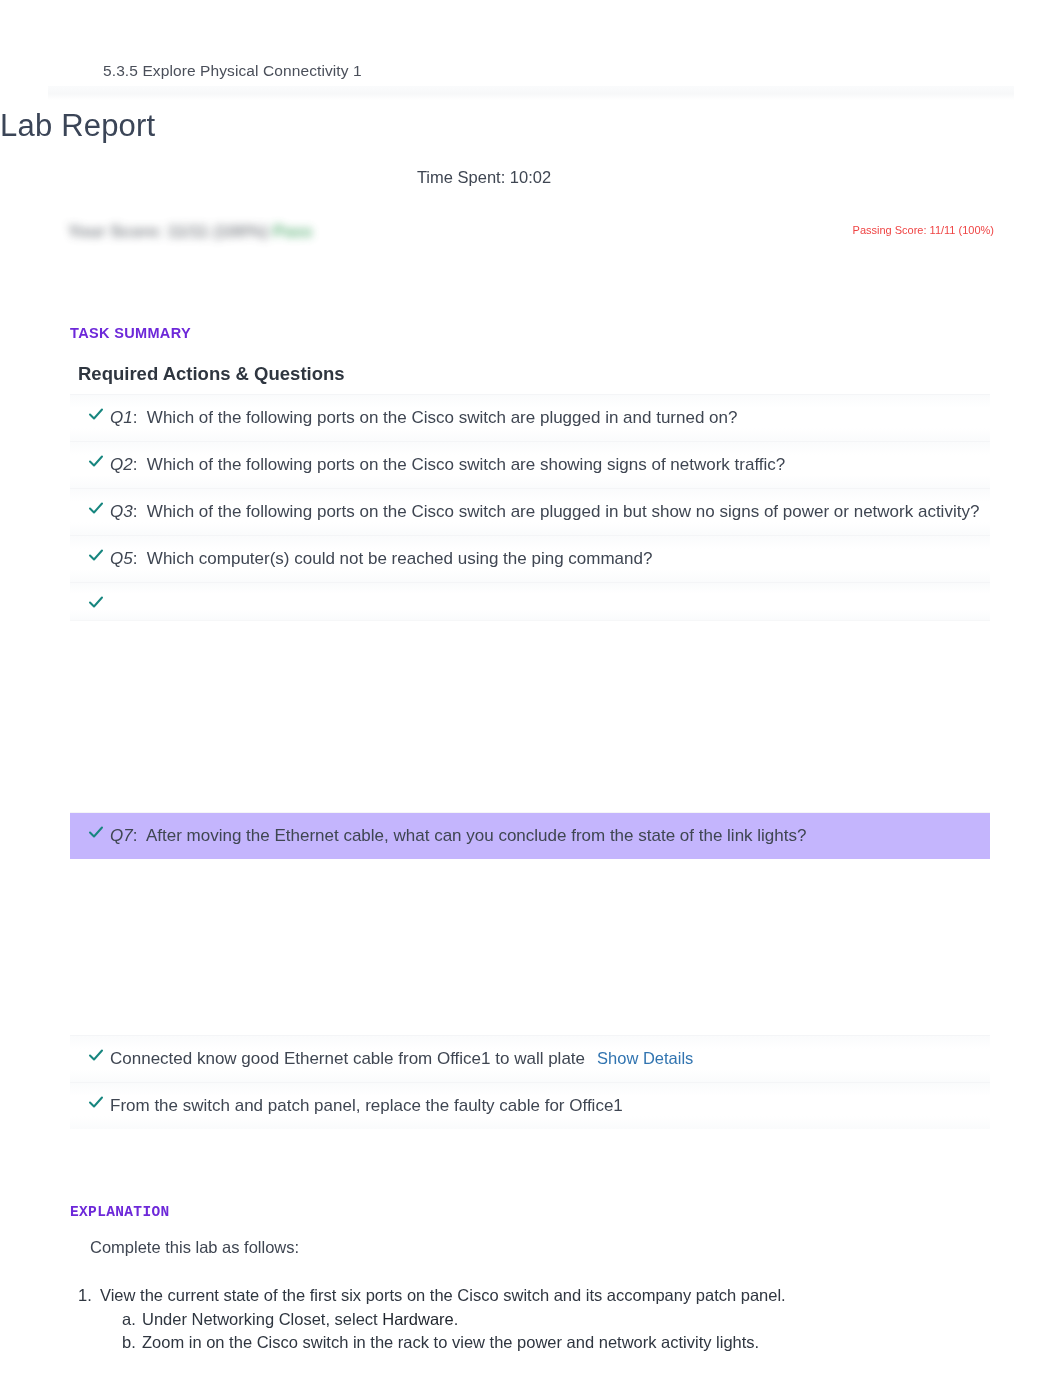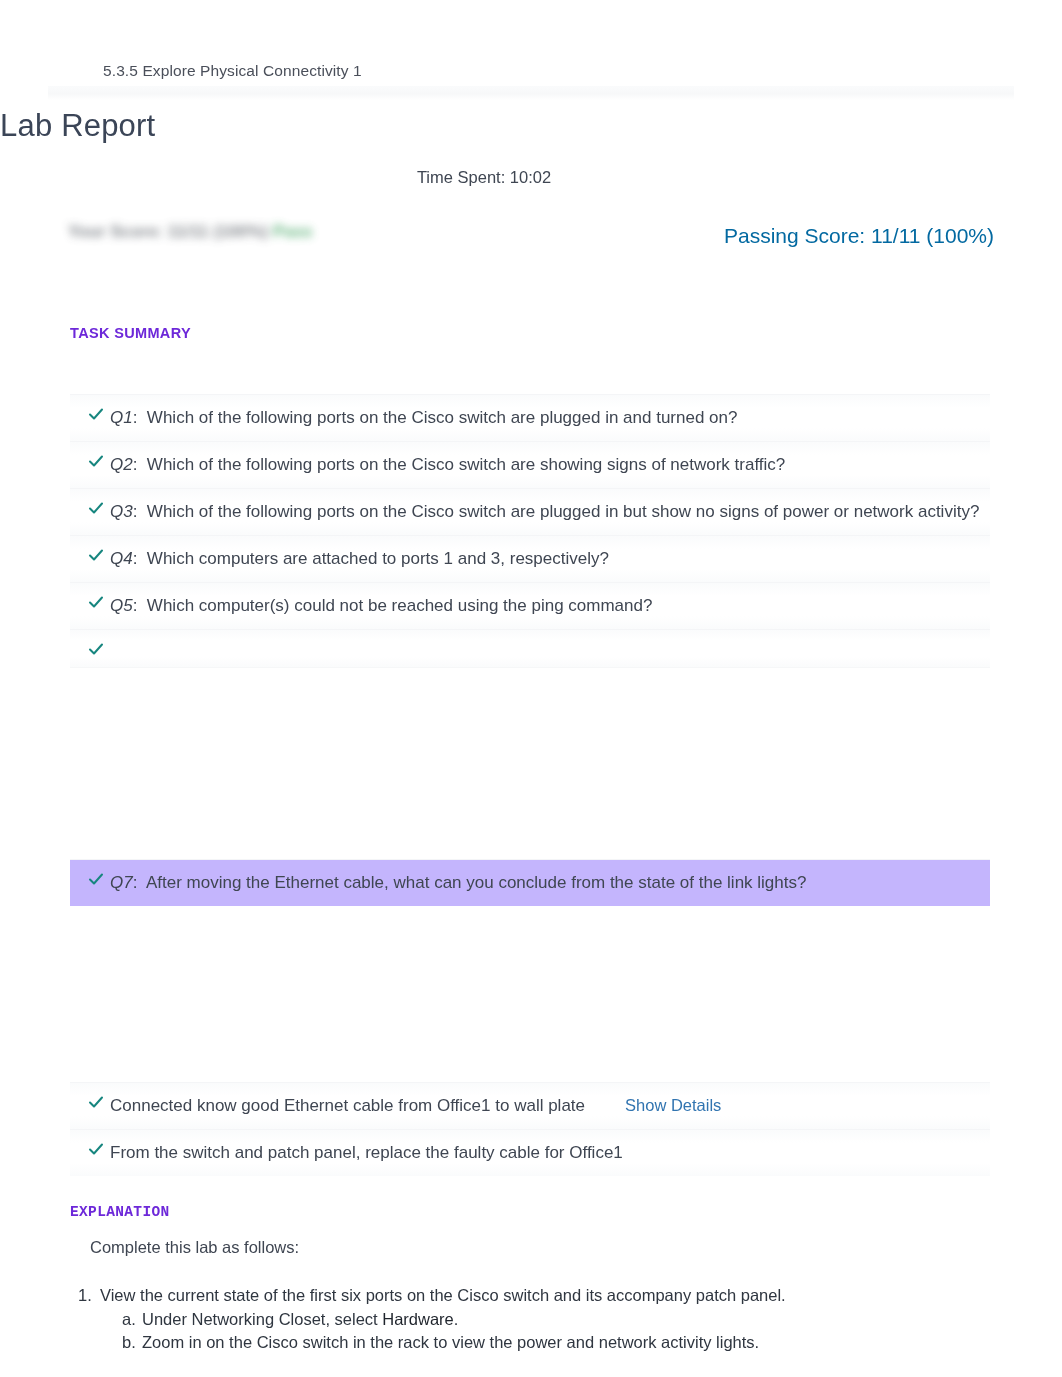--- a/index.html
+++ b/index.html
@@ -80,22 +80,22 @@
     opacity: 0.85;
     white-space: nowrap;
   }
   .your-score-blurred .pass-word {
     color: #4ca96a;
   }
   .passing-score {
     position: absolute;
     right: 68px;
     top: 12px;
-    font-size: 21px;
-    color: #0369a1;
+    font-size: 11px;
+    color: #ef4444;
     white-space: nowrap;
   }
 
   
   .section-label {
     position: absolute;
     left: 70px;
     font-size: 14.5px;
     font-weight: 700;
     color: #6d28d9;
@@ -160,21 +160,21 @@
     font-style: italic;
     font-weight: 400;
     color: #3f4652;
   }
   .task-row.empty .task-text { min-height: 16px; }
 
   .show-details {
     color: #3174b0;
     font-size: 16.5px;
     text-decoration: none;
-    margin-left: 40px;
+    margin-left: 12px;
     cursor: pointer;
   }
 
   
   .explanation-intro {
     position: absolute;
     left: 90px;
     top: 1238px;
     font-size: 16.5px;
     color: #3f4652;
@@ -229,20 +229,21 @@
 
   <div class="score-row">
     <div class="your-score-blurred">
       <span>Your Score: 11/11 (100%)</span>
       <span class="pass-word">Pass</span>
     </div>
     <div class="passing-score">Passing Score: 11/11 (100%)</div>
   </div>
 
   <div class="section-label" id="task-summary-label">TASK SUMMARY</div>
+  <div class="subsection-title">Required Actions &amp; Questions</div>
 
   <div class="task-list">
 
     <div class="task-row">
       <span class="check">
         <svg width="16" height="16" viewBox="0 0 16 16">
             <path d="M2 8.5 L6 12.5 L14 3.5" fill="none" stroke="currentColor" stroke-width="2" stroke-linecap="round" stroke-linejoin="round"></path>
           </svg>
       </span>
       <span class="task-text"><span class="qlabel">Q1</span>:&nbsp; <span>Which of the following ports on the Cisco switch are plugged in and turned on?</span></span>
@@ -259,28 +260,20 @@
 
     <div class="task-row">
       <span class="check">
         <svg width="16" height="16" viewBox="0 0 16 16">
             <path d="M2 8.5 L6 12.5 L14 3.5" fill="none" stroke="currentColor" stroke-width="2" stroke-linecap="round" stroke-linejoin="round"></path>
           </svg>
       </span>
       <span class="task-text"><span class="qlabel">Q3</span>:&nbsp; <span>Which of the following ports on the Cisco switch are plugged in but show no signs of power or network activity?</span></span>
     </div>
 
-    <div class="task-row">
-      <span class="check">
-        <svg width="16" height="16" viewBox="0 0 16 16">
-            <path d="M2 8.5 L6 12.5 L14 3.5" fill="none" stroke="currentColor" stroke-width="2" stroke-linecap="round" stroke-linejoin="round"></path>
-          </svg>
-      </span>
-      <span class="task-text"><span class="qlabel">Q4</span>:&nbsp; <span>Which computers are attached to ports 1 and 3, respectively?</span></span>
-    </div>
 
     <div class="task-row">
       <span class="check">
         <svg width="16" height="16" viewBox="0 0 16 16">
             <path d="M2 8.5 L6 12.5 L14 3.5" fill="none" stroke="currentColor" stroke-width="2" stroke-linecap="round" stroke-linejoin="round"></path>
           </svg>
       </span>
       <span class="task-text"><span class="qlabel">Q5</span>:&nbsp; <span>Which computer(s) could not be reached using the ping command?</span></span>
     </div>
 

